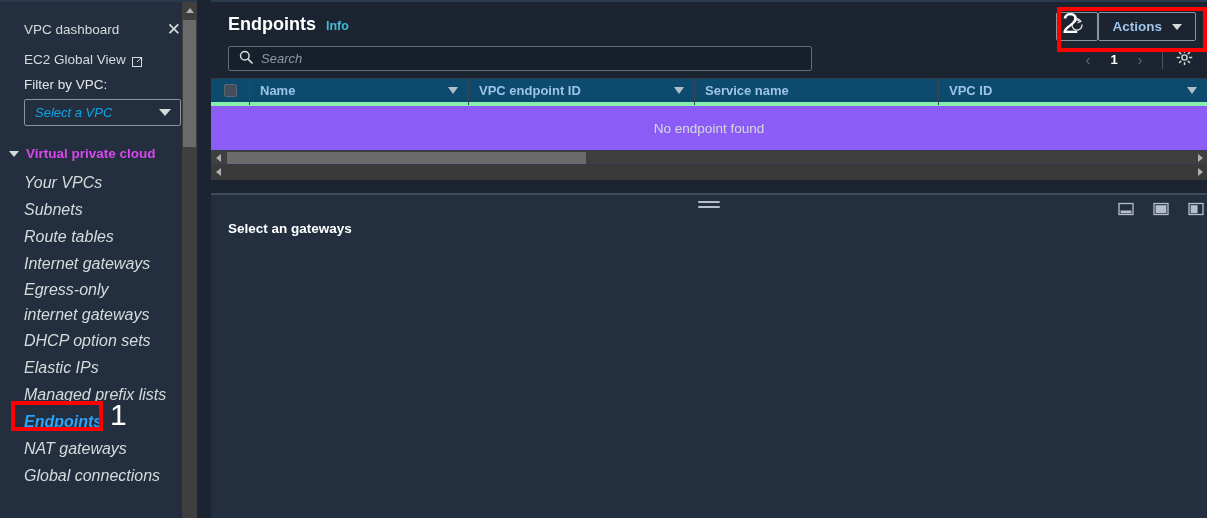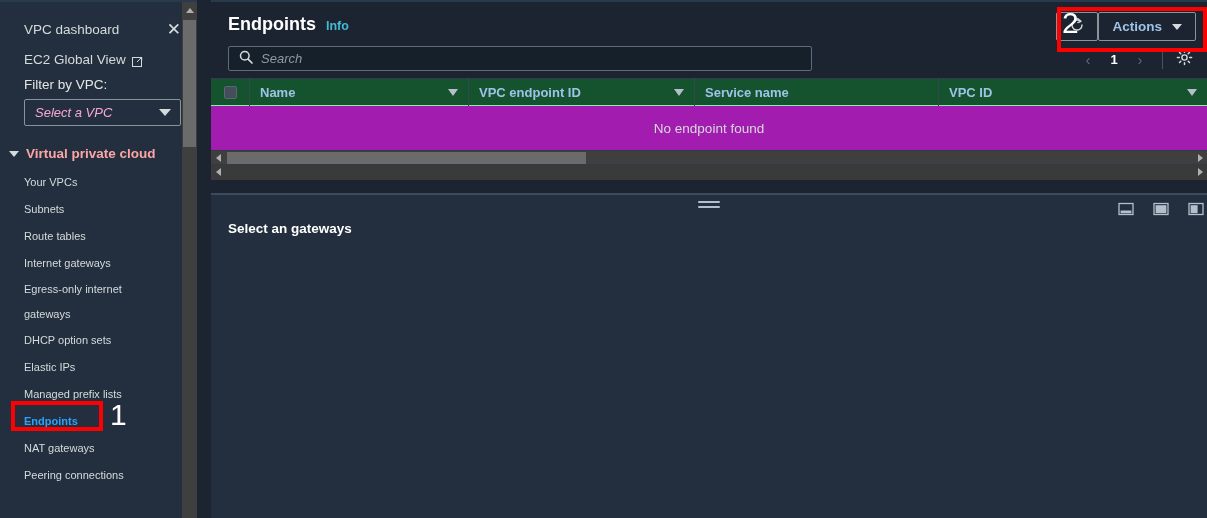--- a/index.html
+++ b/index.html
@@ -58,47 +58,47 @@
     margin: 3px 0 0 24px;
     width: 157px; height: 27px;
     background: #232f3e;
     border: 1px solid #879596;
     border-radius: 2px;
     display: flex; align-items: center; justify-content: space-between;
     padding: 0 9px 0 10px;
     cursor: pointer;
   }
   .vpc-select .ph {
-    font-size: 13px; color: #f9a8d4; font-style: italic;
+    font-size: 13px; color: #0ea5e9; font-style: italic;
   }
   .caret-down {
     width: 0; height: 0;
     border-left: 6px solid transparent;
     border-right: 6px solid transparent;
     border-top: 7px solid #d5dbdb;
   }
   .group-head {
     display: flex; align-items: center; gap: 7px;
     padding: 0 10px 0 9px;
     height: 31px; margin-top: 12px;
-    font-size: 13.5px; font-weight: bold; color: #fca5a5;
+    font-size: 13.5px; font-weight: bold; color: #d946ef;
     cursor: pointer;
   }
   .tri {
     width: 0; height: 0;
     border-left: 5px solid transparent;
     border-right: 5px solid transparent;
     border-top: 6px solid #d5dbdb;
   }
   .nav-item {
     display: block;
     padding: 0 10px 0 24px;
     height: 27px; line-height: 27px;
-    font-size: 11px; color: #d5dbdb;
-    white-space: nowrap; cursor: pointer;
+    font-size: 16px; color: #d5dbdb;
+    white-space: nowrap; cursor: pointer; font-style: italic;
   }
   .nav-item.two-line {
     height: 50px; line-height: 25px;
     white-space: normal; padding-right: 40px;
   }
   .nav-item.active {
     color: #2ea1f8; font-weight: bold;
   }
 
   
@@ -213,23 +213,23 @@
   .gear-btn {
     width: 24px; height: 24px;
     display:flex; align-items:center; justify-content:center;
     cursor: pointer;
   }
 
   
   .table-head {
     display: flex; align-items: center;
     height: 28px;
-    background: #14532d;
+    background: #0c4a6e;
     border-top: 1px solid #2f3b49;
-    border-bottom: 1px solid #86efac;
+    border-bottom: 4px solid #86efac;
   }
   .th {
     display: flex; align-items: center; justify-content: space-between;
     height: 28px;
     padding: 0 10px;
     font-size: 13px; font-weight: bold; color: #9fc3e8;
     border-left: 1px solid #3a4552;
     white-space: nowrap;
   }
   .th.cb {
@@ -245,21 +245,21 @@
     width: 0; height: 0;
     border-left: 5px solid transparent;
     border-right: 5px solid transparent;
     border-top: 7px solid #b5becb;
     margin-left: 14px;
   }
   .empty-row {
     height: 44px;
     display: flex; align-items: center; justify-content: center;
     font-size: 13.5px; color: #d5dbdb;
-    background: #a21caf;
+    background: #8b5cf6;
   }
 
   
   .hbar {
     position: relative;
     height: 14px;
     background: #3f3f3f;
     border-top: 1px solid #2f3b49;
   }
   .hbar .harrow-l, .hbar .harrow-r {
@@ -373,21 +373,21 @@
       <a class="nav-item">Your VPCs</a>
       <a class="nav-item">Subnets</a>
       <a class="nav-item">Route tables</a>
       <a class="nav-item">Internet gateways</a>
       <a class="nav-item two-line">Egress-only internet gateways</a>
       <a class="nav-item">DHCP option sets</a>
       <a class="nav-item">Elastic IPs</a>
       <a class="nav-item">Managed prefix lists</a>
       <a class="nav-item active">Endpoints</a>
       <a class="nav-item">NAT gateways</a>
-      <a class="nav-item">Peering connections</a>
+      <a class="nav-item">Global connections</a>
     </div>
 
     <div id="side-scroll">
       <div class="sb-arrow">
           <span class="arr-up"></span>
         </div>
       <div class="sb-thumb"></div>
     </div>
   </div>
 

